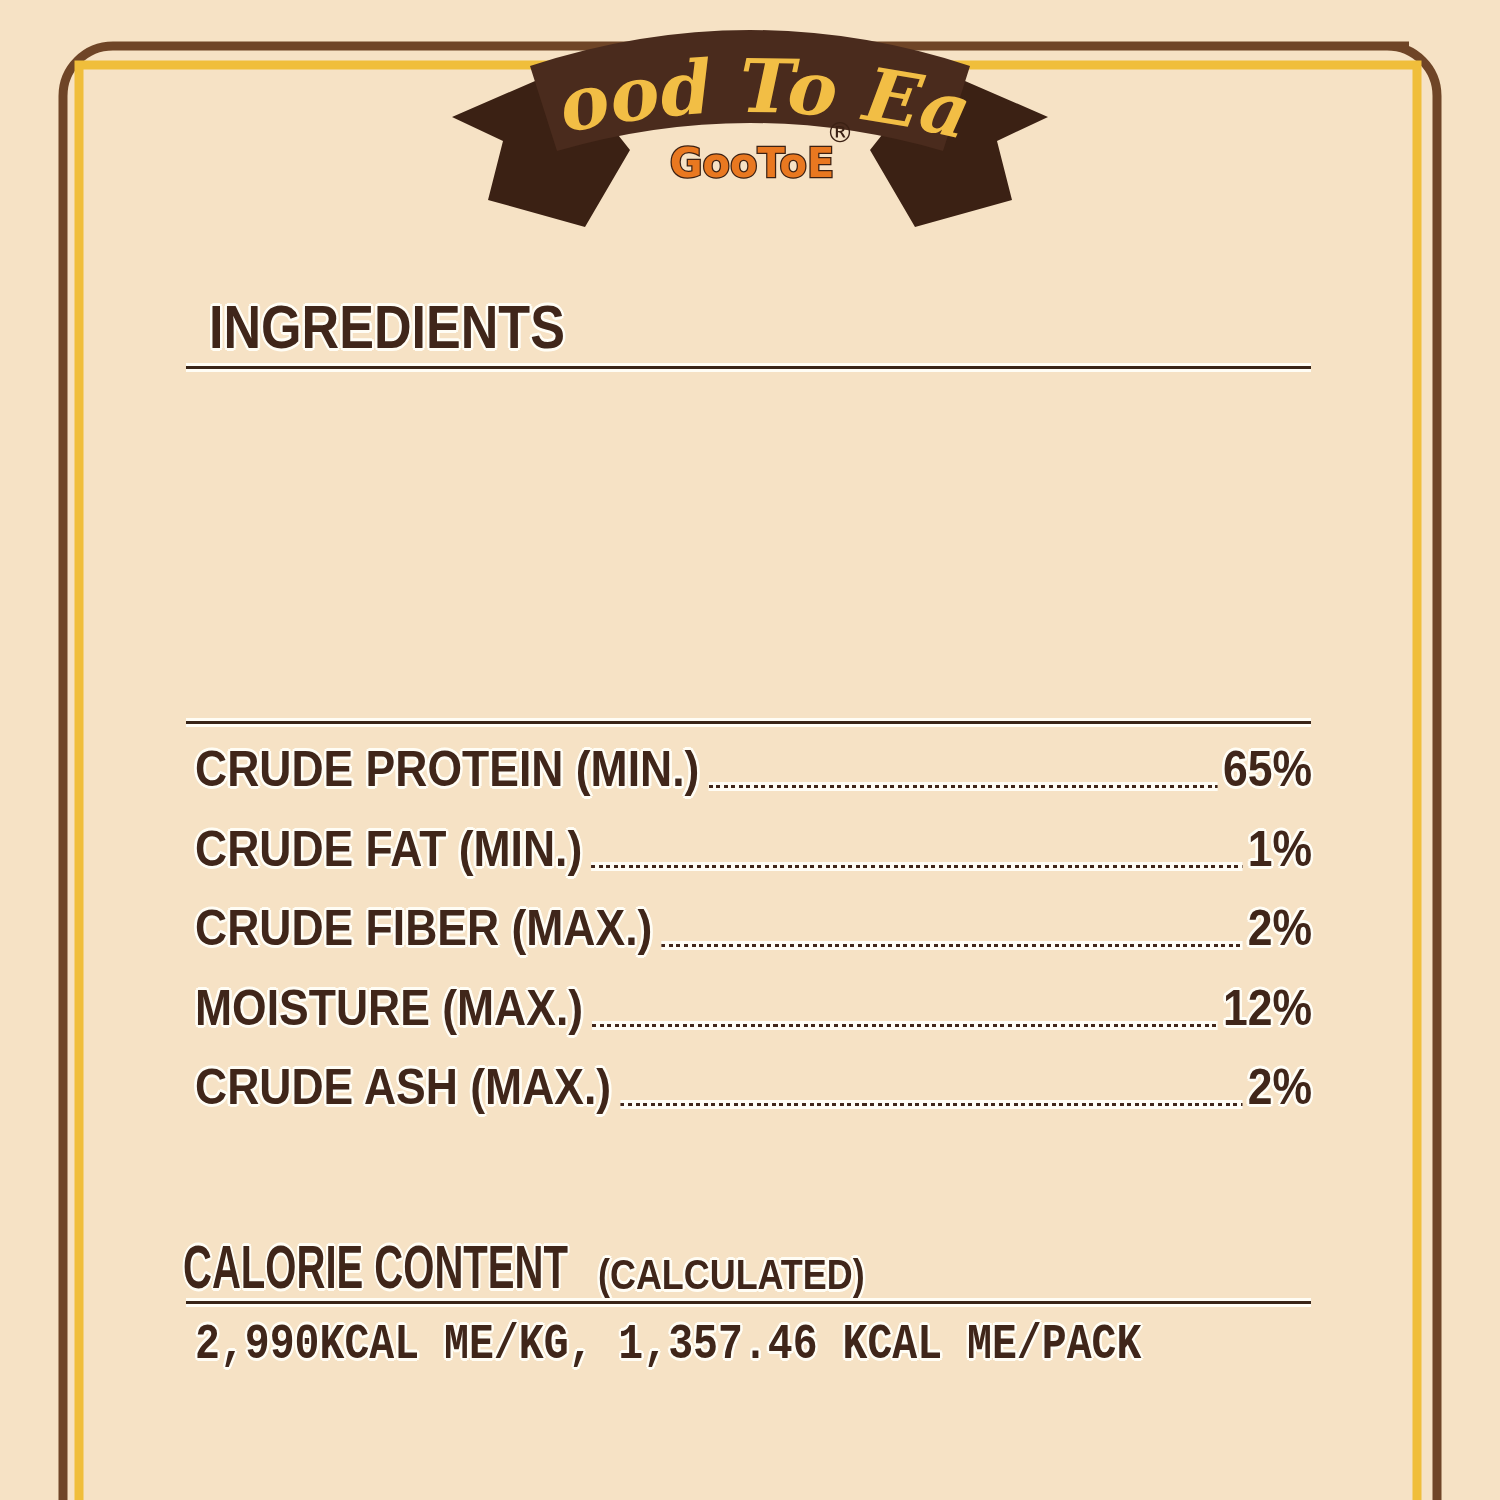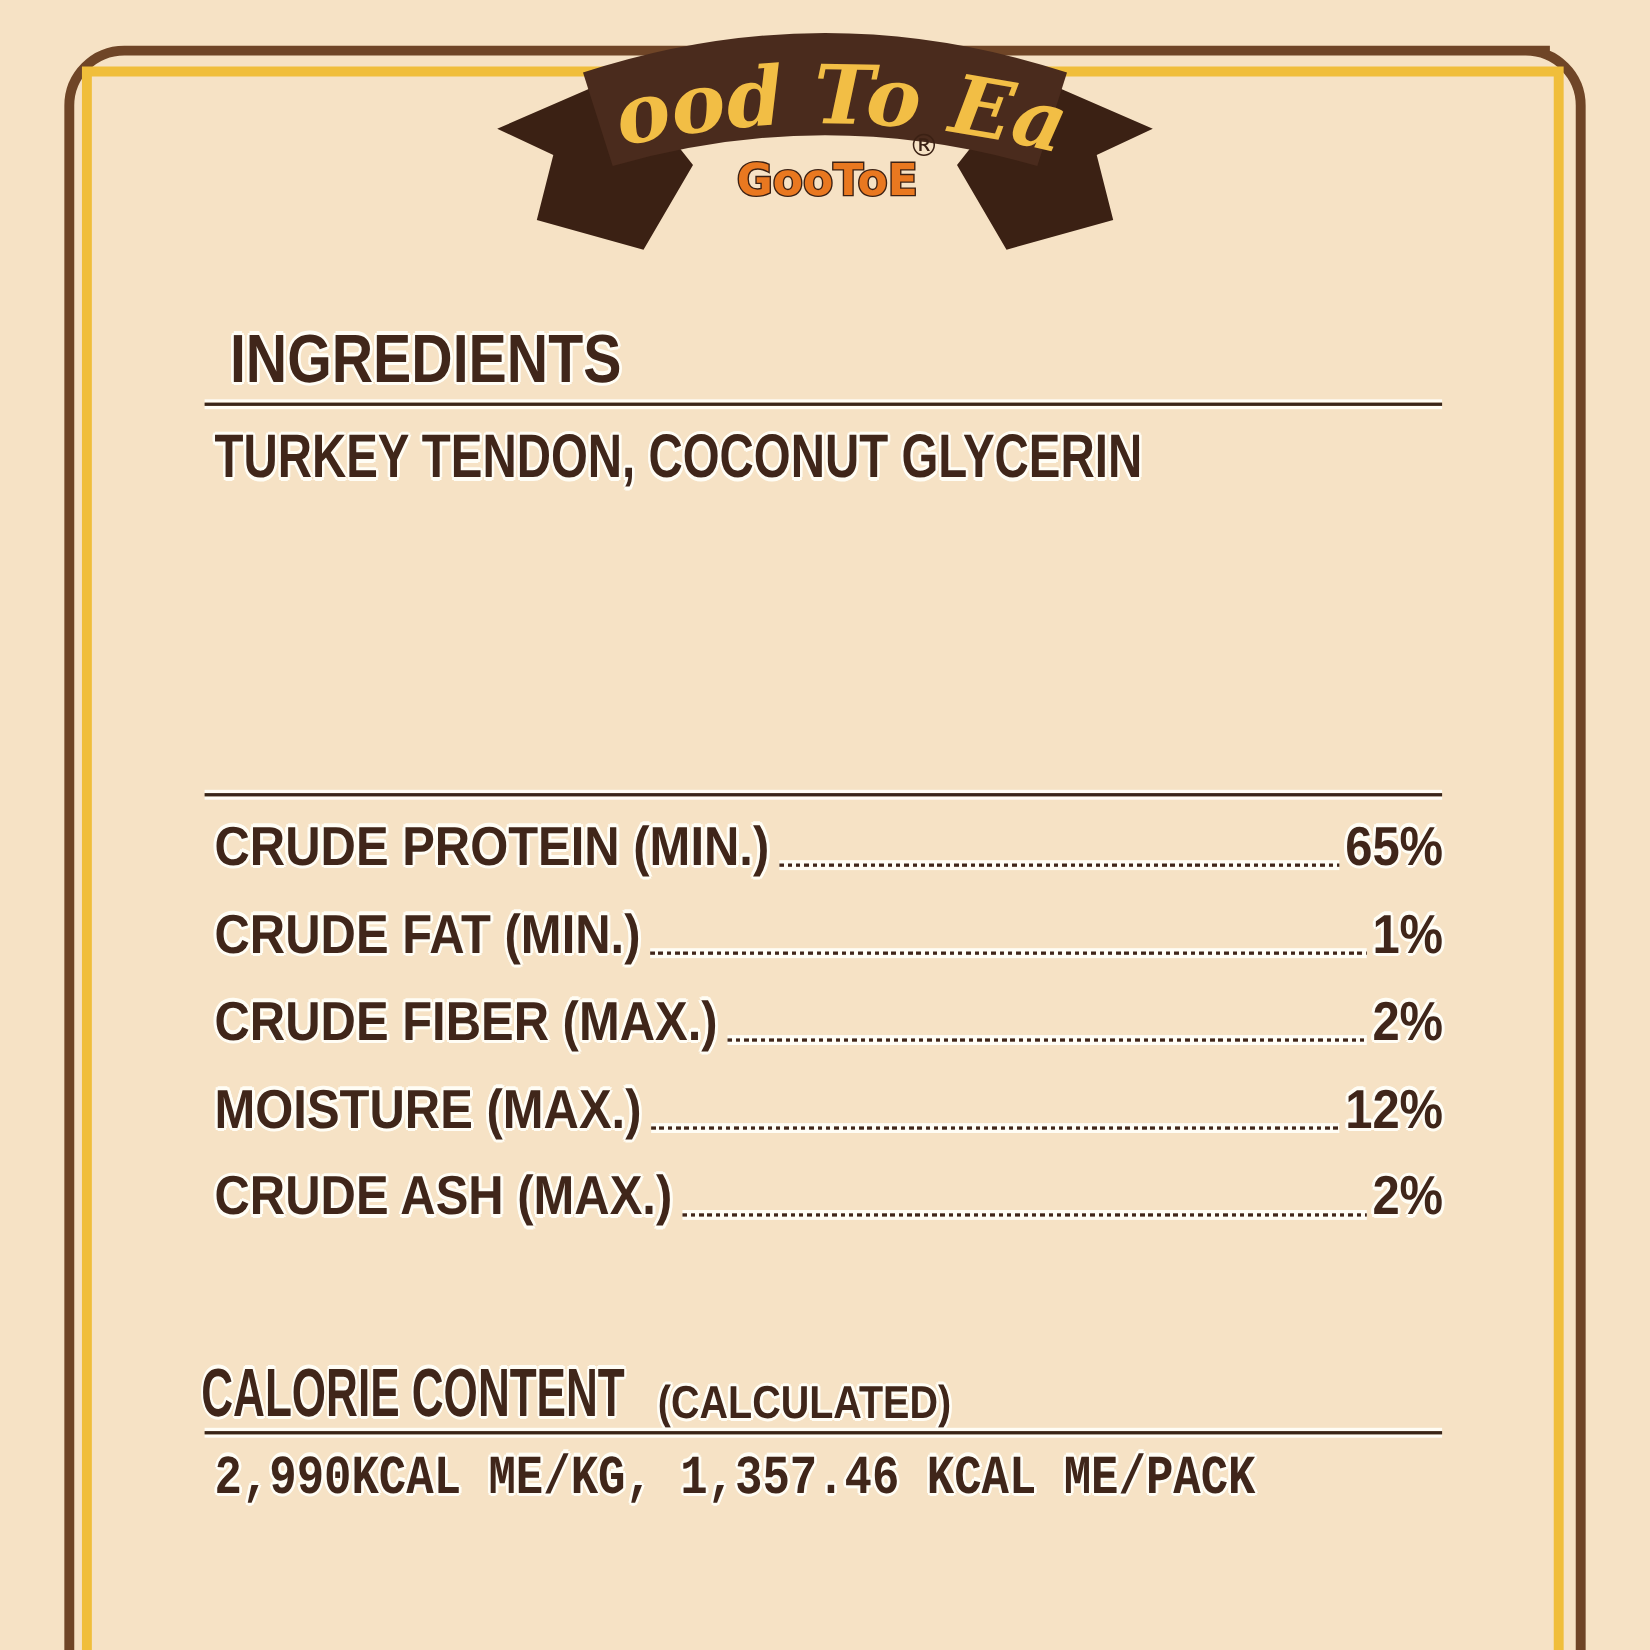--- a/index.html
+++ b/index.html
@@ -67,23 +67,20 @@
       </text>
       <text x="752" y="177" text-anchor="middle" font-family="DejaVu Sans, sans-serif" font-weight="bold" font-size="40" fill="#E97820" stroke="#3B2114" stroke-width="2.5" paint-order="stroke">GooToE</text>
       <text x="826" y="142" font-family="DejaVu Sans, sans-serif" font-size="28" fill="#3B2114">®</text>
     </g>
   </svg>
 
   <div class="abs ot" style="left:195px;top:296px;font-size:62px;margin-left:14px;">
     <span class="sq" style="transform:scaleX(0.84);">INGREDIENTS</span>
   </div>
   <div class="rule" style="left:186px;top:366px;width:1125px;"></div>
-  <div class="abs ot" style="left:195px;top:387px;font-size:56px;">
-    <span class="sq" style="transform:scaleX(0.77);">TURKEY TENDON, COCONUT GLYCERIN</span>
-  </div>
 
   <div class="rule" style="left:186px;top:721px;width:1125px;"></div>
 
   <div class="ga-row ot" style="top:744px;">
     <span class="ga-label">CRUDE PROTEIN (MIN.)</span>
     <span class="leader"></span>
     <span class="ga-value">65%</span>
   </div>
   <div class="ga-row ot" style="top:824px;">
     <span class="ga-label">CRUDE FAT (MIN.)</span>

